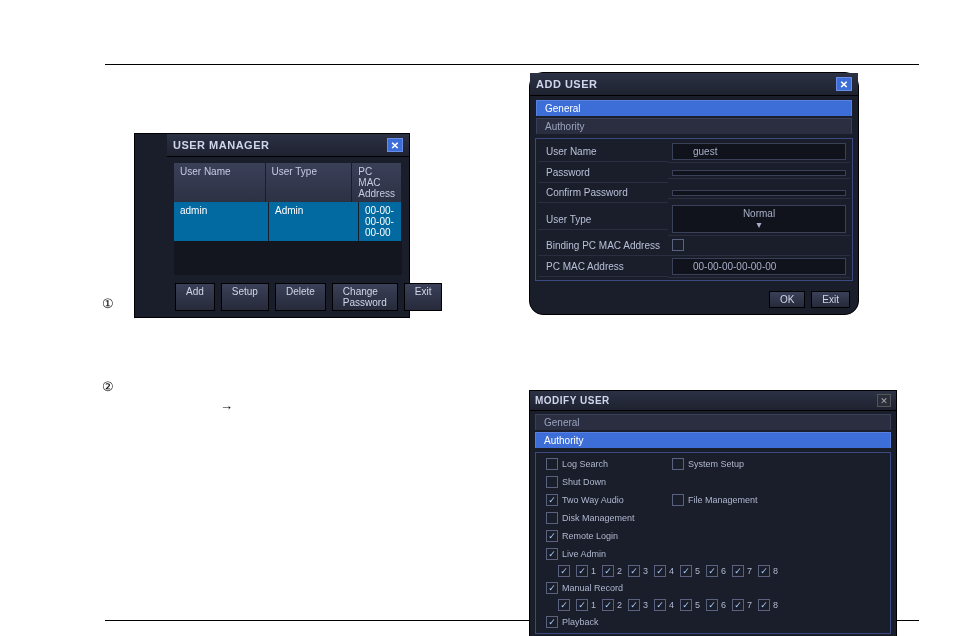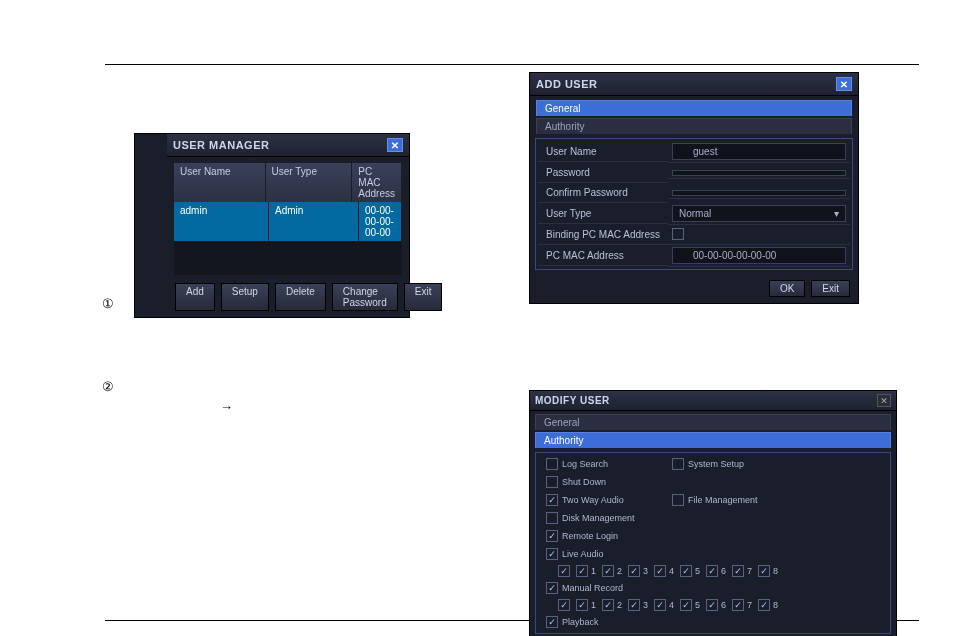--- a/index.html
+++ b/index.html
@@ -24,21 +24,21 @@
   .col-un { width: 95px; }
   .col-ut { width: 90px; }
   .col-mac { flex: 1; }
   .btnrow { display: flex; gap: 6px; padding: 6px 8px; justify-content: flex-start; }
   .btn { background: linear-gradient(#3a4058,#262a3a); border: 1px solid #000; color: #d0d6ea; padding: 2px 10px; font-size: 10px; cursor: pointer; }
   .btnrow-right { justify-content: flex-end; }
   .formrow { display: flex; align-items: center; }
   .formrow .lbl { width: 130px; padding: 4px 8px; color: #b8c0d8; font-size: 10px; border-bottom: 1px solid #2a2e40; }
   .formrow .val { flex: 1; padding: 2px 4px; border-bottom: 1px solid #2a2e40; }
   .txtfield { background: #10121c; border: 1px solid #3a4058; color: #a8b0c8; padding: 2px 20px; width: 100%; font-size: 10px; }
-  .select { display: flex; align-items: center; justify-content: space-between; background: #10121c; border: 1px solid #3a4058; color: #a8b0c8; padding: 2px 6px; width: 100%; font-size: 10px; cursor: pointer; }
+  .select { display: flex; align-items: center; justify-content: space-between; background: #10121c; border: 1px solid #3a4058; color: #a8b0c8; padding: 2px 6px; width: 100%; font-size: 10px; cursor: pointer; flex-direction: column; }
   .chkbox { width: 12px; height: 12px; border: 1px solid #5a6280; background: #1a1d2a; display: inline-flex; align-items: center; justify-content: center; font-size: 9px; color: #a8d0ff; cursor: pointer; }
   .chkbox.checked::after { content: "✓"; }
   .authrow { display: flex; padding: 3px 8px; gap: 6px; align-items: center; flex-wrap: wrap; }
   .authitem { display: flex; align-items: center; gap: 4px; font-size: 9px; color: #b0b8d0; width: 120px; }
   .chanrow { display: flex; gap: 6px; padding: 2px 20px; align-items: center; flex-wrap: wrap; }
   .chanitem { display: flex; align-items: center; gap: 3px; font-size: 9px; color: #b0b8d0; }
   .sectionhdr { display: flex; align-items: center; gap: 4px; padding: 3px 8px; font-size: 9px; color: #b0b8d0; }
   .circlenum { position: absolute; font-size: 13px; color: #000; }
   .arrow { position: absolute; font-size: 13px; color: #000; }
 </style>
@@ -68,21 +68,21 @@
   </div>
   <div class="btnrow">
     <div class="btn">Add</div>
     <div class="btn">Setup</div>
     <div class="btn">Delete</div>
     <div class="btn">Change Password</div>
     <div class="btn">Exit</div>
   </div>
 </div>
 
-<div class="panel" style="left:529px; top:72px; width:330px;">
+<div class="panel" style="left:529px; top:72px; width:330px;border-radius:14px;">
   <div class="titlebar">
     <span>ADD USER</span>
     <div class="closebtn">✕</div>
   </div>
   <div class="tabs">
     <div class="tab active">General</div>
     <div class="tab">Authority</div>
   </div>
   <div class="innerbox">
     <div class="formrow">
@@ -168,21 +168,21 @@
         </div>
     </div>
     <div class="authrow">
       <div class="authitem">
           <span class="chkbox checked"></span>
           <span>Remote Login</span>
         </div>
     </div>
     <div class="sectionhdr">
         <span class="chkbox checked"></span>
-        <span>Live Audio</span>
+        <span>Live Admin</span>
       </div>
     <div class="chanrow">
       <span class="chkbox checked"></span>
       <div class="chanitem">
           <span class="chkbox checked"></span>
           <span>1</span>
         </div>
       <div class="chanitem">
           <span class="chkbox checked"></span>
           <span>2</span>

